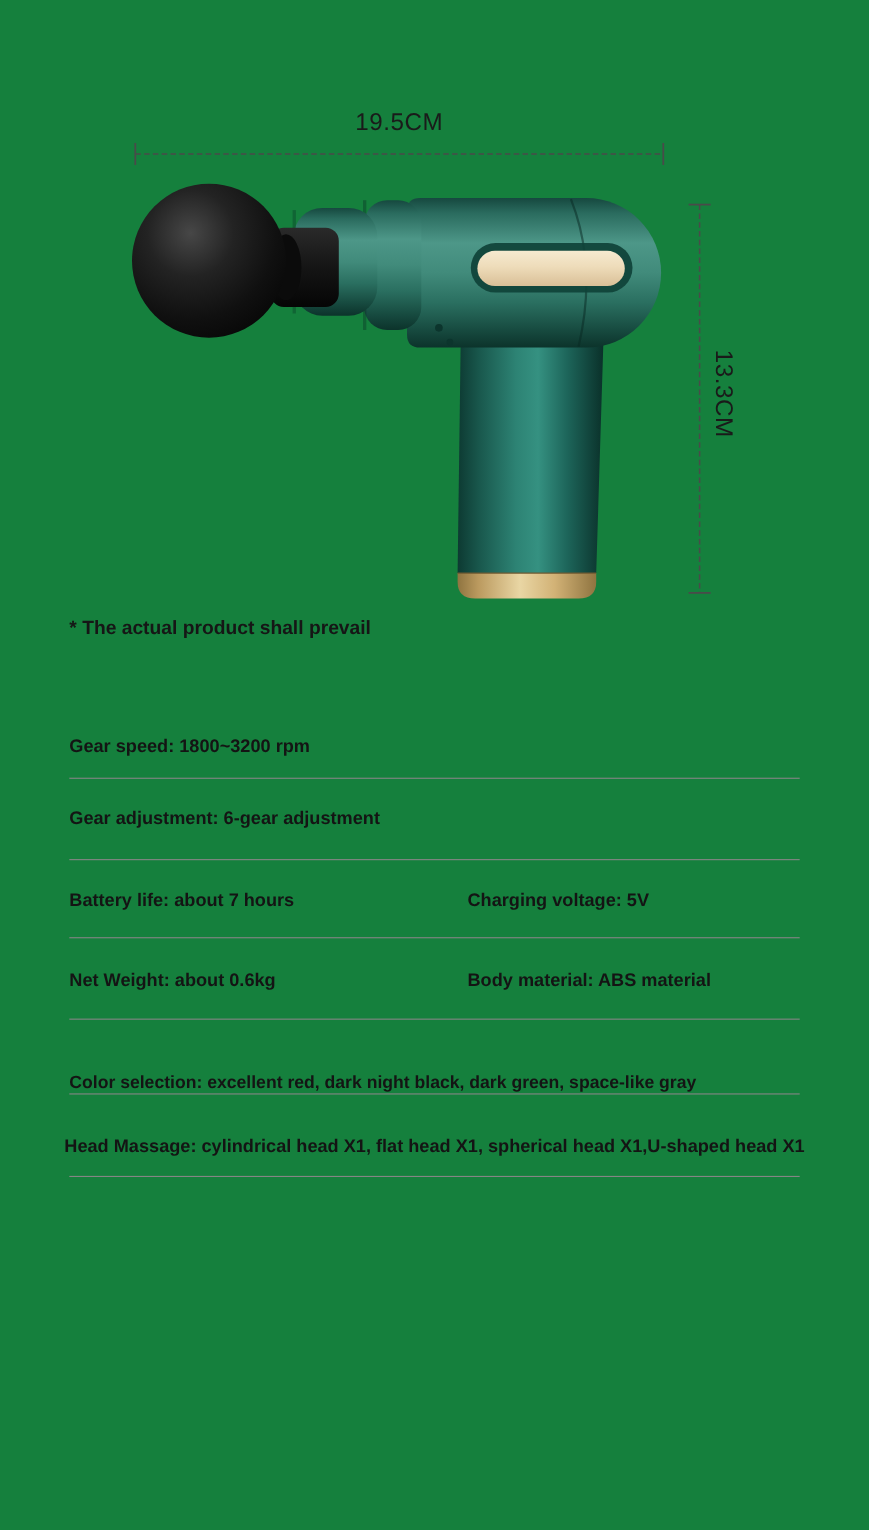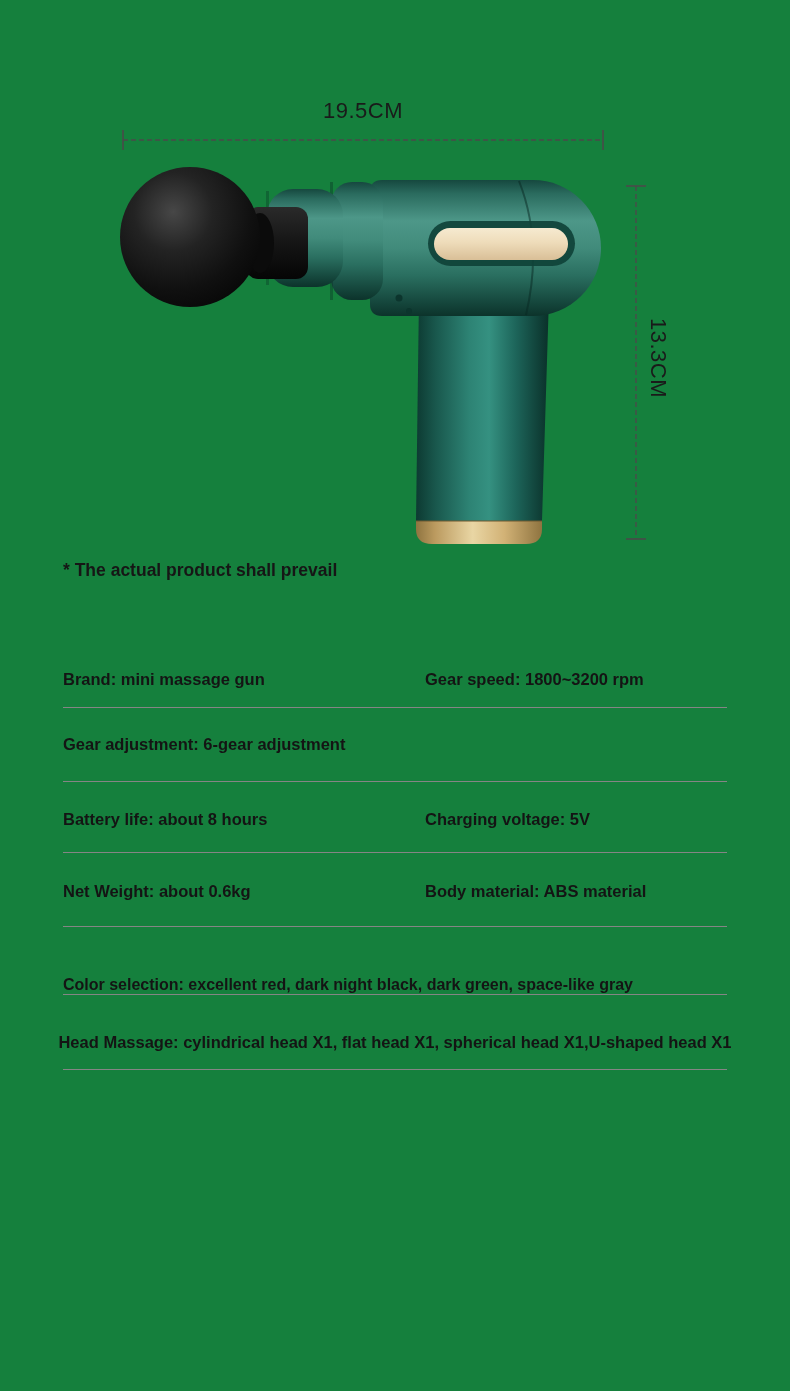--- a/index.html
+++ b/index.html
@@ -170,30 +170,29 @@
 
   <div class="dim-label-h">19.5CM</div>
 
   <div class="dim-label-v">13.3CM</div>
 
   <div class="disclaimer">* The actual product shall prevail</div>
 
   <div class="spec-table">
 
     <div class="spec-row row-1">
-      <div class="cell-left">Brand: mini massage gun</div>
       <div class="cell-right">Gear speed: 1800~3200 rpm</div>
     </div>
 
     <div class="spec-row row-2">
       <div class="cell-left">Gear adjustment: 6-gear adjustment</div>
     </div>
 
     <div class="spec-row row-3">
-      <div class="cell-left">Battery life: about 8 hours</div>
+      <div class="cell-left">Battery life: about 7 hours</div>
       <div class="cell-right">Charging voltage: 5V</div>
     </div>
 
     <div class="spec-row row-4">
       <div class="cell-left">Net Weight: about 0.6kg</div>
       <div class="cell-right">Body material: ABS material</div>
     </div>
 
     <div class="spec-row row-5">
       <div>Color selection: excellent red, dark night black, dark green, space-like gray</div>

